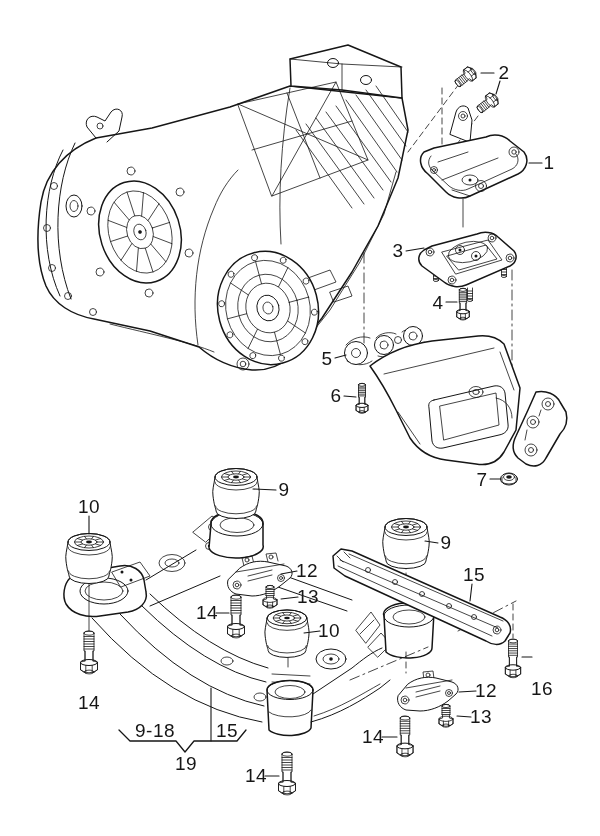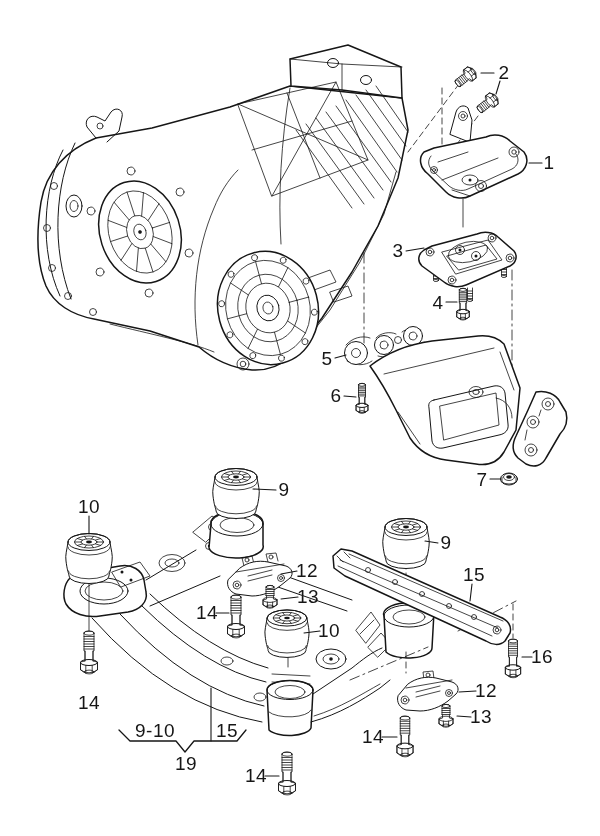--- a/index.html
+++ b/index.html
@@ -362,22 +362,22 @@
   <div class="lbl" style="left:336px;top:396px">6</div>
   <div class="lbl" style="left:482px;top:480px">7</div>
   <div class="lbl" style="left:284px;top:490px">9</div>
   <div class="lbl" style="left:89px;top:507px">10</div>
   <div class="lbl" style="left:307px;top:571px">12</div>
   <div class="lbl" style="left:308px;top:597px">13</div>
   <div class="lbl" style="left:207px;top:613px">14</div>
   <div class="lbl" style="left:446px;top:543px">9</div>
   <div class="lbl" style="left:474px;top:575px">15</div>
   <div class="lbl" style="left:329px;top:631px">10</div>
-  <div class="lbl" style="left:542px;top:657px">16</div>
+  <div class="lbl" style="left:542px;top:689px">16</div>
   <div class="lbl" style="left:89px;top:703px">14</div>
   <div class="lbl" style="left:486px;top:691px">12</div>
   <div class="lbl" style="left:481px;top:717px">13</div>
   <div class="lbl" style="left:373px;top:737px">14</div>
   <div class="lbl" style="left:256px;top:776px">14</div>
-  <div class="lbl" style="left:155px;top:731px">9-10</div>
+  <div class="lbl" style="left:155px;top:731px">9-18</div>
   <div class="lbl" style="left:227px;top:731px">15</div>
   <div class="lbl" style="left:186px;top:764px">19</div>
 </div>
 
 </body></html>

